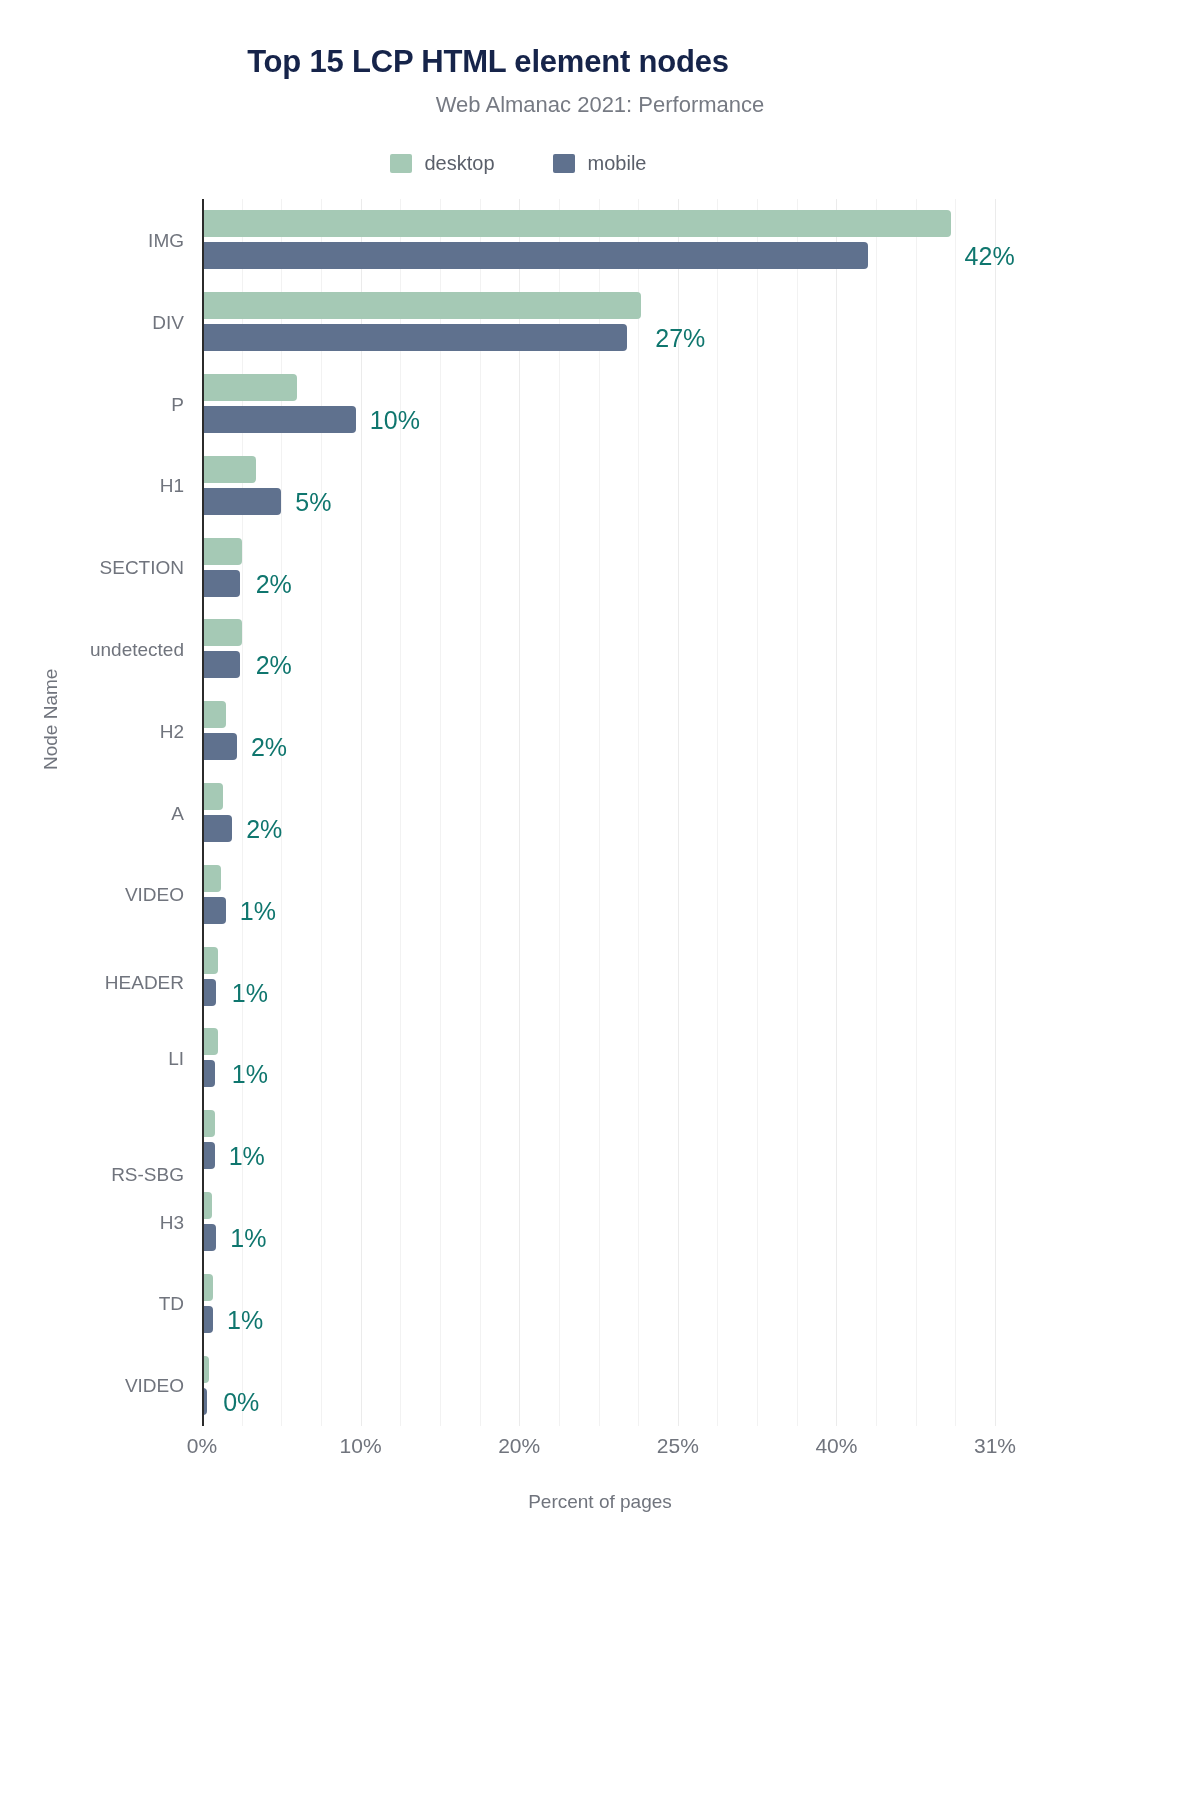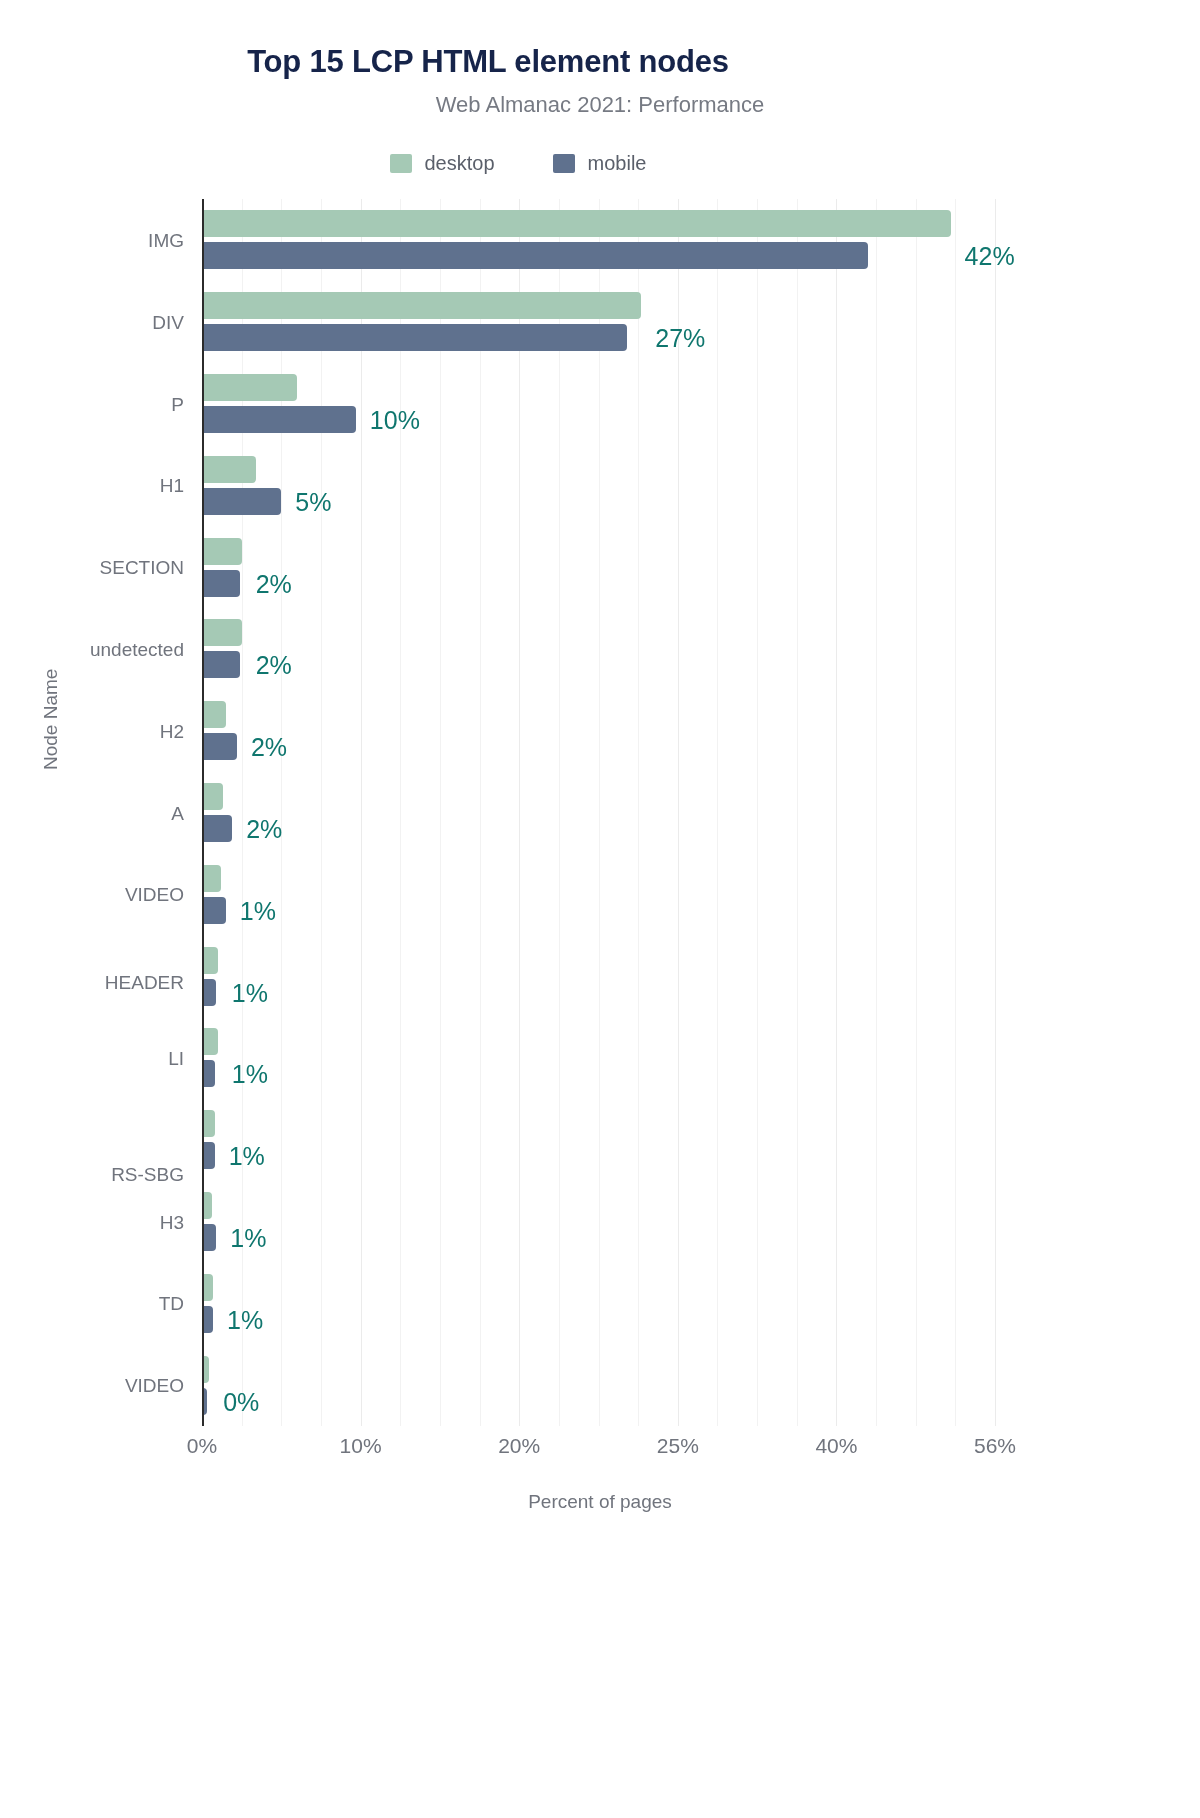--- a/index.html
+++ b/index.html
@@ -256,21 +256,21 @@
       <div class="cat-label" style="top: 1294.3px;">TD</div>
       <div class="cat-label" style="top: 1376.1px;">VIDEO</div>
     </div>
 
   <div class="x-ticks" id="x-ticks">
       <div class="x-tick" style="left: 0px;">0%</div>
       <div class="x-tick" style="left: 158.6px;">10%</div>
       <div class="x-tick" style="left: 317.2px;">20%</div>
       <div class="x-tick" style="left: 475.8px;">25%</div>
       <div class="x-tick" style="left: 634.4px;">40%</div>
-      <div class="x-tick" style="left: 793px;">56%</div>
+      <div class="x-tick" style="left: 793px;">31%</div>
     </div>
 
   <div class="x-axis-title">Percent of pages</div>
   <div class="y-axis-title">Node Name</div>
 
 <div class="value-label" style="left: 964.592px; top: 244.4px;">42%</div>
     <div class="value-label" style="left: 655.322px; top: 326.2px;">27%</div>
     <div class="value-label" style="left: 369.842px; top: 408px;">10%</div>
     <div class="value-label" style="left: 295.3px; top: 489.8px;">5%</div>
     <div class="value-label" style="left: 255.65px; top: 571.6px;">2%</div>

